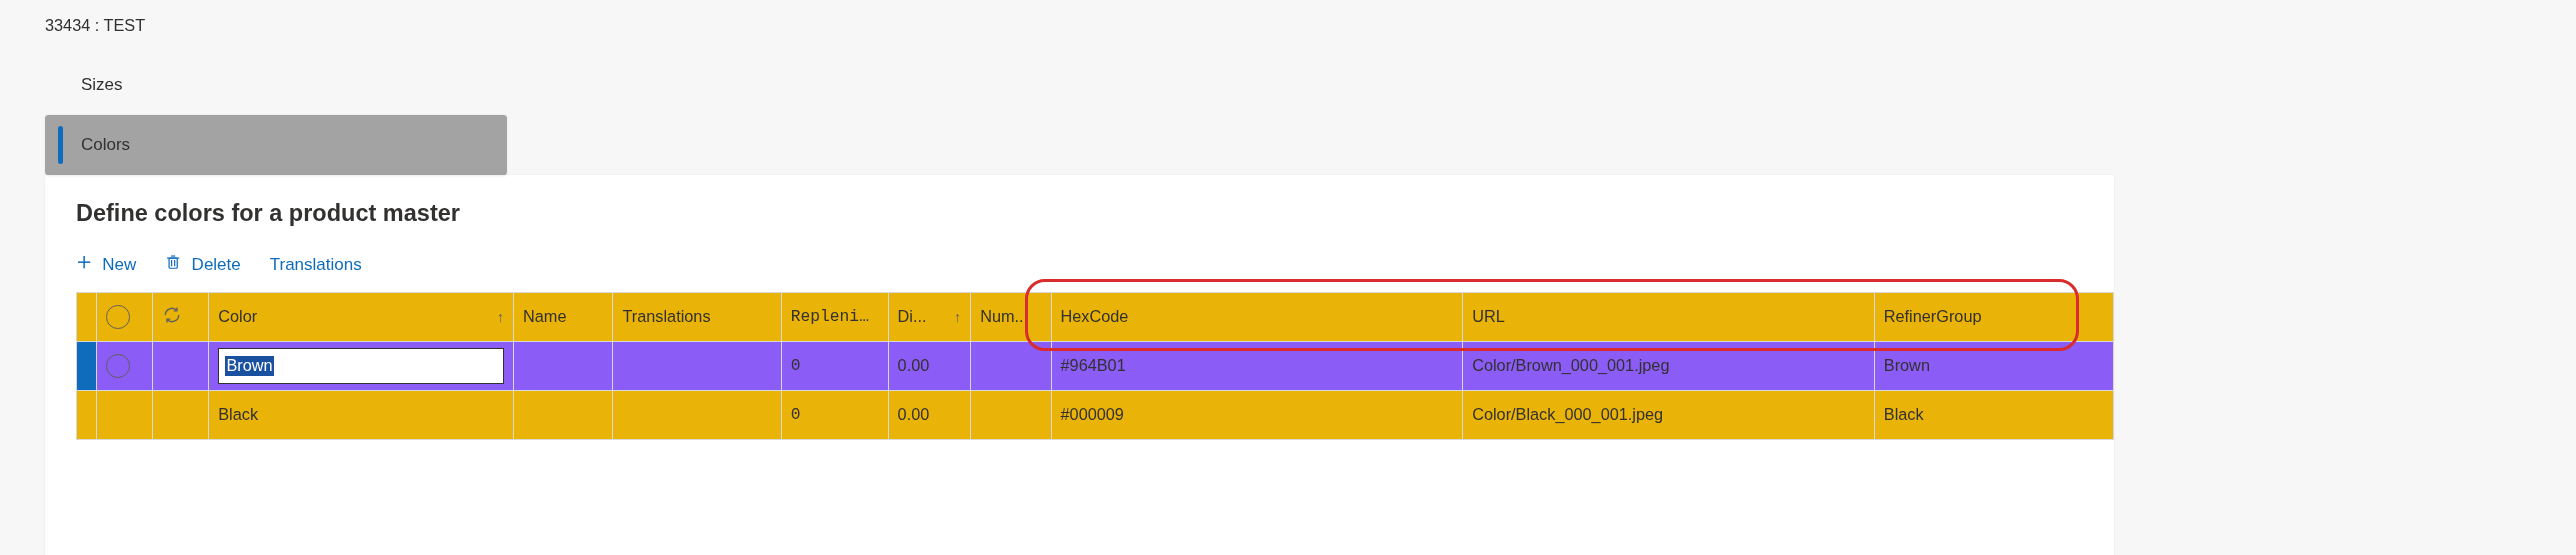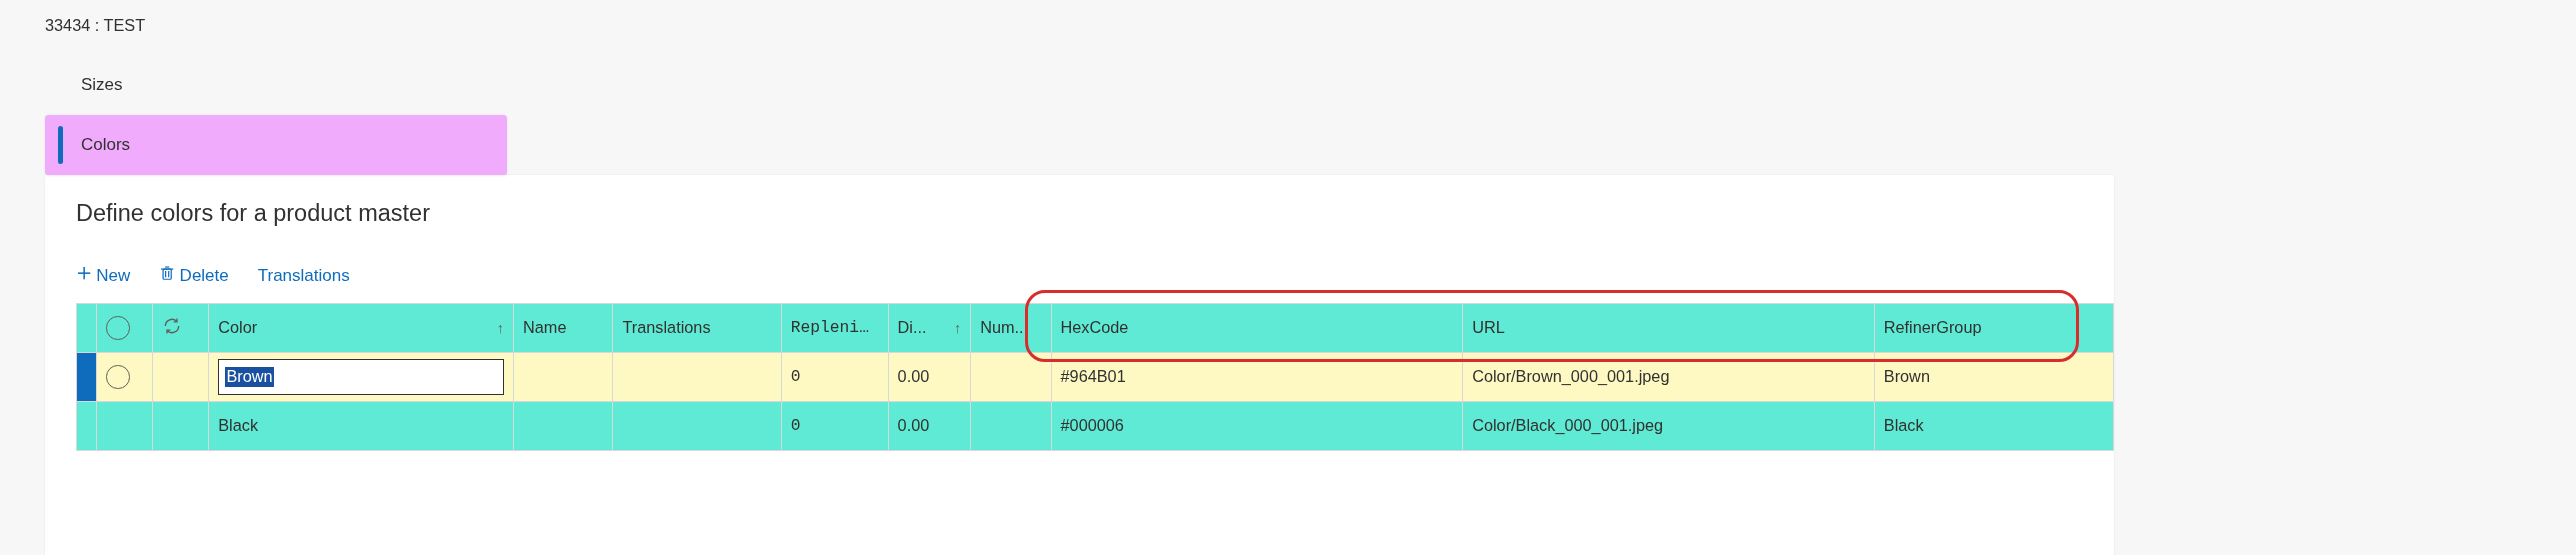--- a/index.html
+++ b/index.html
@@ -38,21 +38,21 @@
     display: flex;
     align-items: center;
     height: 60px;
     padding-left: 36px;
     font-size: 17px;
     color: #323130;
     cursor: pointer;
     border-radius: 3.6px;
   }
   .tab.selected {
-    background: #f0abfc;
+    background: #a3a3a3;
     position: relative;
     box-shadow: 0 0.9px 2.7px rgba(0,0,0,0.08);
   }
   .tab.selected::before {
     content: "";
     position: absolute;
     left: 12.7px;
     top: 11px;
     bottom: 11px;
     width: 5.4px;
@@ -61,37 +61,36 @@
   }
   .main {
     flex: 1;
     background: #ffffff;
     min-height: 417px;
     padding: 25px 0 0 31px;
     box-shadow: 0 0 1.8px rgba(0,0,0,0.08);
   }
   .panel-title {
     font-size: 23.5px;
-    font-weight: 400;
-    margin-bottom: 14px;
+    font-weight: 700;
+    margin-bottom: 27px;
   }
   .toolbar {
     display: flex;
     align-items: center;
     gap: 29px;
     margin-bottom: 16.3px;
     font-size: 17px;
     color: #0f6cbd;
   }
   .toolbar .cmd {
     display: inline-flex;
     align-items: center;
-    gap: 4px;
+    gap: 10px;
     cursor: pointer;
-    margin-top: 24px;
   }
   .toolbar svg { width: 16.3px; height: 16.3px; }
   .grid-wrap {
     position: relative;
     width: 2038px;
   }
   table.grid {
     border-collapse: collapse;
     table-layout: fixed;
     width: 2038px;
@@ -100,21 +99,21 @@
   table.grid th, table.grid td {
     border: 0.9px solid #d8d8d8;
     padding: 0 9px;
     height: 49px;
     text-align: left;
     font-weight: 400;
     vertical-align: middle;
     overflow: hidden;
     white-space: nowrap;
     text-overflow: ellipsis;
-    background: #5eead4;
+    background: #eab308;
   }
   table.grid th {
     font-weight: 400;
     color: #323130;
     position: relative;
   }
   .sort-ind {
     position: absolute;
     right: 9px;
     top: 50%;
@@ -127,21 +126,21 @@
   .col-ref    { width: 53px; text-align:center; }
   .col-color  { width: 288px; }
   .col-name   { width: 94px; }
   .col-desc   { width: 159px; }
   .col-repl   { width: 101px; font-family: Liberation Mono, monospace; }
   .col-disp   { width: 78px; }
   .col-num    { width: 76px; }
   .col-hex    { width: 389px; margin-left: 44px; }
   .col-url    { width: 389px; }
   .col-ref2   { width: 226px; margin-left: 16px; }
-  tr.selected td { background: #fef9c3; }
+  tr.selected td { background: #8b5cf6; }
   tr.selected td.col-mark { background:#0f6cbd; }
   td.col-mark { background:#fff; }
   td.num { text-align: right; padding-right:12.7px; }
   .radio {
     width: 23.5px; height: 23.5px;
     border: 1.4px solid #605e5c;
     border-radius: 50%;
     display: inline-block;
     vertical-align: middle;
   }
@@ -262,21 +261,21 @@
             <tr>
               <td class="col-mark"></td>
               <td class="col-sel"></td>
               <td class="col-ref"></td>
               <td class="col-color">Black</td>
               <td class="col-name"></td>
               <td class="col-desc"></td>
               <td class="col-repl num">0</td>
               <td class="col-disp num">0.00</td>
               <td class="col-num"></td>
-              <td class="col-hex">#000006</td>
+              <td class="col-hex">#000009</td>
               <td class="col-url">Color/Black_000_001.jpeg</td>
               <td class="col-ref2">Black</td>
             </tr>
           </tbody>
         </table>
 
         <div class="highlight-box" style="left:949px; top:-12.7px; width:1054px; height:72px;"></div>
 
       </div>
     </div>

